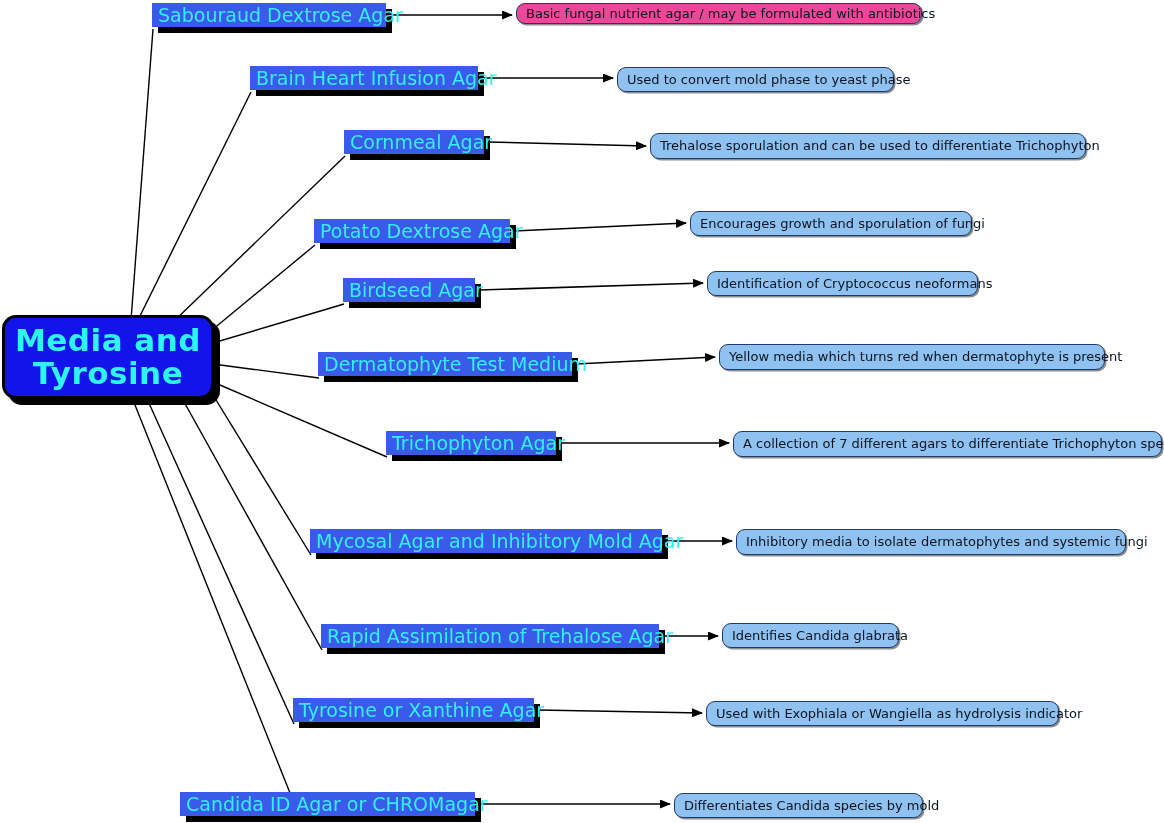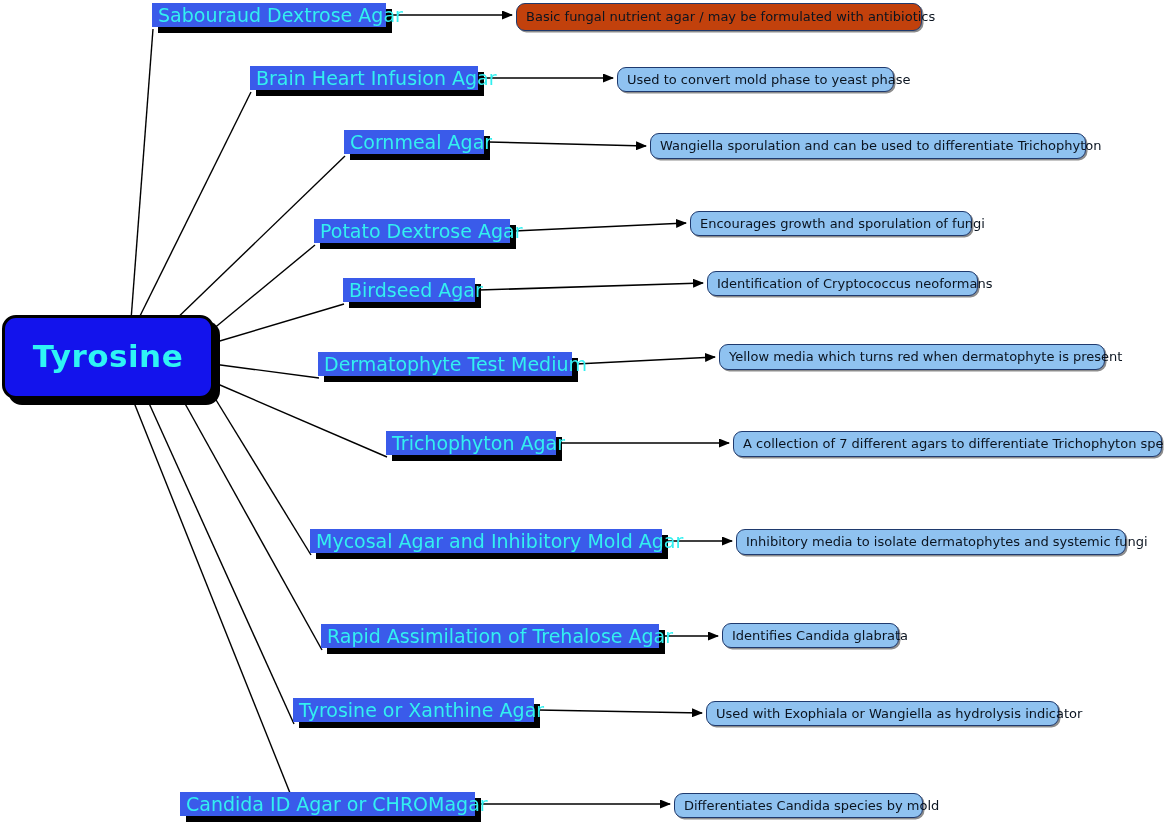--- a/index.html
+++ b/index.html
@@ -118,20 +118,21 @@
         <line x1="560" y1="443" x2="729" y2="443" stroke="#000000" stroke-width="1.6" marker-end="url(#arrowhead)"></line>
         <line x1="666" y1="541" x2="732" y2="541" stroke="#000000" stroke-width="1.6" marker-end="url(#arrowhead)"></line>
         <line x1="663" y1="636" x2="718" y2="636" stroke="#000000" stroke-width="1.6" marker-end="url(#arrowhead)"></line>
         <line x1="538" y1="710" x2="702" y2="713" stroke="#000000" stroke-width="1.6" marker-end="url(#arrowhead)"></line>
         <line x1="479" y1="804" x2="670" y2="804" stroke="#000000" stroke-width="1.6" marker-end="url(#arrowhead)"></line>
       </g>
   </svg>
 
   <div class="root-node" id="root-node" style="left: 2px; top: 315px; width: 212px; height: 84px; background: rgb(19, 19, 236); color: rgb(47, 244, 244);">
     <div>
+      <div>Media and</div>
       <div>Tyrosine</div>
     </div>
   </div>
 
   <div id="topics">
       <div class="topic" style="left: 152px; top: 3px; height: 24px; width: 234px; background: rgb(58, 91, 234); color: rgb(51, 240, 240);">
         <span>Sabouraud Dextrose Agar</span>
       </div>
       <div class="topic" style="left: 250px; top: 66px; height: 24px; width: 228px; background: rgb(58, 91, 234); color: rgb(51, 240, 240);">
         <span>Brain Heart Infusion Agar</span>
@@ -158,28 +159,28 @@
         <span>Rapid Assimilation of Trehalose Agar</span>
       </div>
       <div class="topic" style="left: 293px; top: 698px; height: 24px; width: 241px; background: rgb(58, 91, 234); color: rgb(51, 240, 240);">
         <span>Tyrosine or Xanthine Agar</span>
       </div>
       <div class="topic" style="left: 180px; top: 792px; height: 24px; width: 295px; background: rgb(58, 91, 234); color: rgb(51, 240, 240);">
         <span>Candida ID Agar or CHROMagar</span>
       </div>
     </div>
   <div id="descs">
-      <div class="desc" style="left: 516px; top: 3px; height: 28px; width: 406px; background: #c2410c; border-color: rgb(31, 58, 110); color: rgb(11, 20, 32);">
+      <div class="desc" style="left: 516px; top: 3px; height: 21px; width: 406px; background: #ec4899; border-color: rgb(31, 58, 110); color: rgb(11, 20, 32);">
         <span>Basic fungal nutrient agar / may be formulated with antibiotics</span>
       </div>
       <div class="desc" style="left: 617px; top: 67px; height: 25px; width: 277px; background: rgb(143, 194, 240); border-color: rgb(31, 58, 110); color: rgb(11, 20, 32);">
         <span>Used to convert mold phase to yeast phase</span>
       </div>
       <div class="desc" style="left: 650px; top: 133px; height: 26px; width: 436px; background: rgb(143, 194, 240); border-color: rgb(31, 58, 110); color: rgb(11, 20, 32);">
-        <span>Wangiella sporulation and can be used to differentiate Trichophyton</span>
+        <span>Trehalose sporulation and can be used to differentiate Trichophyton</span>
       </div>
       <div class="desc" style="left: 690px; top: 211px; height: 25px; width: 282px; background: rgb(143, 194, 240); border-color: rgb(31, 58, 110); color: rgb(11, 20, 32);">
         <span>Encourages growth and sporulation of fungi</span>
       </div>
       <div class="desc" style="left: 707px; top: 271px; height: 25px; width: 271px; background: rgb(143, 194, 240); border-color: rgb(31, 58, 110); color: rgb(11, 20, 32);">
         <span>Identification of Cryptococcus neoformans</span>
       </div>
       <div class="desc" style="left: 719px; top: 344px; height: 26px; width: 386px; background: rgb(143, 194, 240); border-color: rgb(31, 58, 110); color: rgb(11, 20, 32);">
         <span>Yellow media which turns red when dermatophyte is present</span>
       </div>

